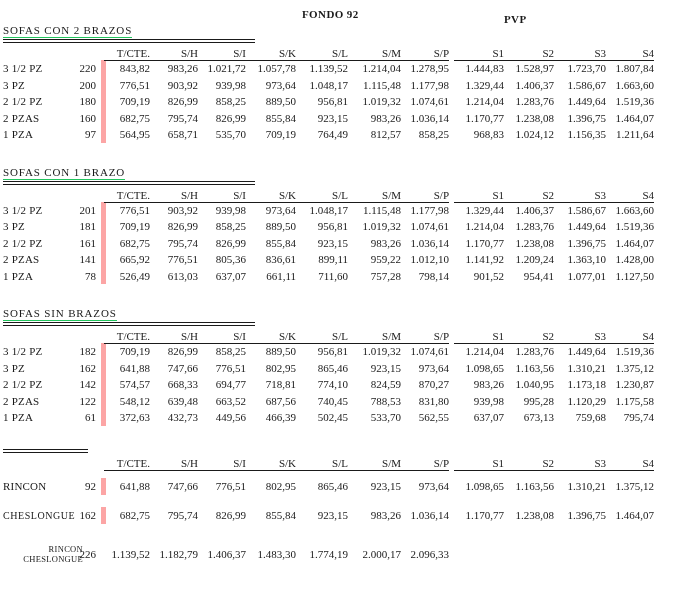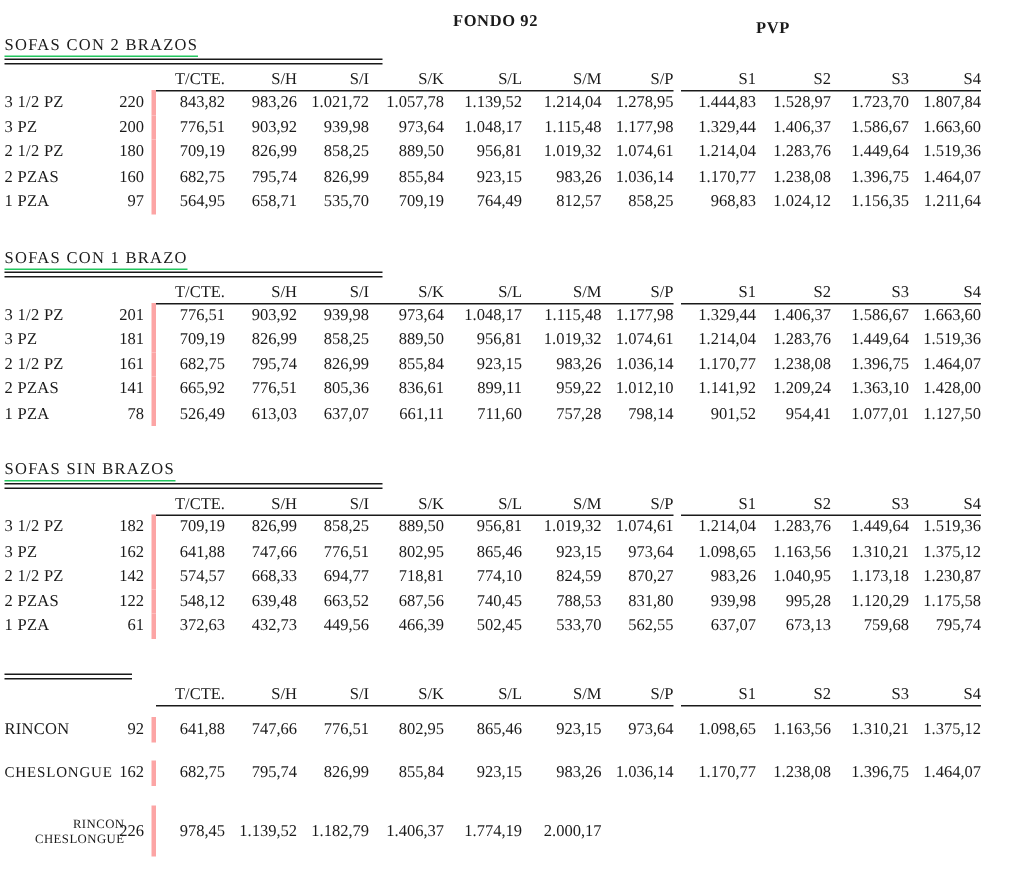--- a/index.html
+++ b/index.html
@@ -16,21 +16,21 @@
   .grid{display:grid;grid-template-columns:74px 24px 49px 48px 48px 50px 52px 53px 48px 55px 50px 52px 48px}
   .hrow{position:relative;height:14px;line-height:14px;font-weight:normal}
   .rule{position:absolute;bottom:-1px;height:0;border-bottom:1px solid #1a1a1a}
   .rule1{left:101px;width:345px}
   .rule2{left:451px;width:200px}
   .c{display:block;white-space:nowrap;box-sizing:border-box}
   .v{text-align:right}
   .size{text-align:right;padding-right:5px}
   .rows .row{height:16.5px;line-height:16.5px}
   .row .label{font-weight:normal;letter-spacing:.2px}
-  .row .first{border-left:3px solid #fca5a5}
+  .row .first{border-left:5px solid #fca5a5}
   .pieces .dbl{width:85px}
   .pieces .rows .row{height:17px;line-height:17px;margin-top:8px}
   .pieces .rows .row:nth-child(2){margin-top:12px}
   .pieces .rows .row:nth-child(3){margin-top:13px;height:34px;line-height:34px}
   .row.shrink .label{font-size:10px;letter-spacing:.55px}
   .row.small .label{font-size:8.5px;line-height:10px;white-space:pre-line;text-align:right;
                     padding-top:7px;margin-right:-6px;letter-spacing:.3px}
 </style>
 </head>
 <body>
@@ -386,23 +386,24 @@
           <span class="c v">1.036,14</span>
           <span class="c v">1.170,77</span>
           <span class="c v">1.238,08</span>
           <span class="c v">1.396,75</span>
           <span class="c v">1.464,07</span>
         </div>
         <div class="row grid small">
           <span class="c label">RINCON
 CHESLONGUE</span>
           <span class="c size">226</span>
-          <span class="c v first">978,45</span>
           <span class="c v">1.139,52</span>
           <span class="c v">1.182,79</span>
           <span class="c v">1.406,37</span>
+          <span class="c v">1.483,30</span>
           <span class="c v">1.774,19</span>
           <span class="c v">2.000,17</span>
+          <span class="c v">2.096,33</span>
         </div>
       </div>
   </section>
 
 </div>
 
 </body></html>

